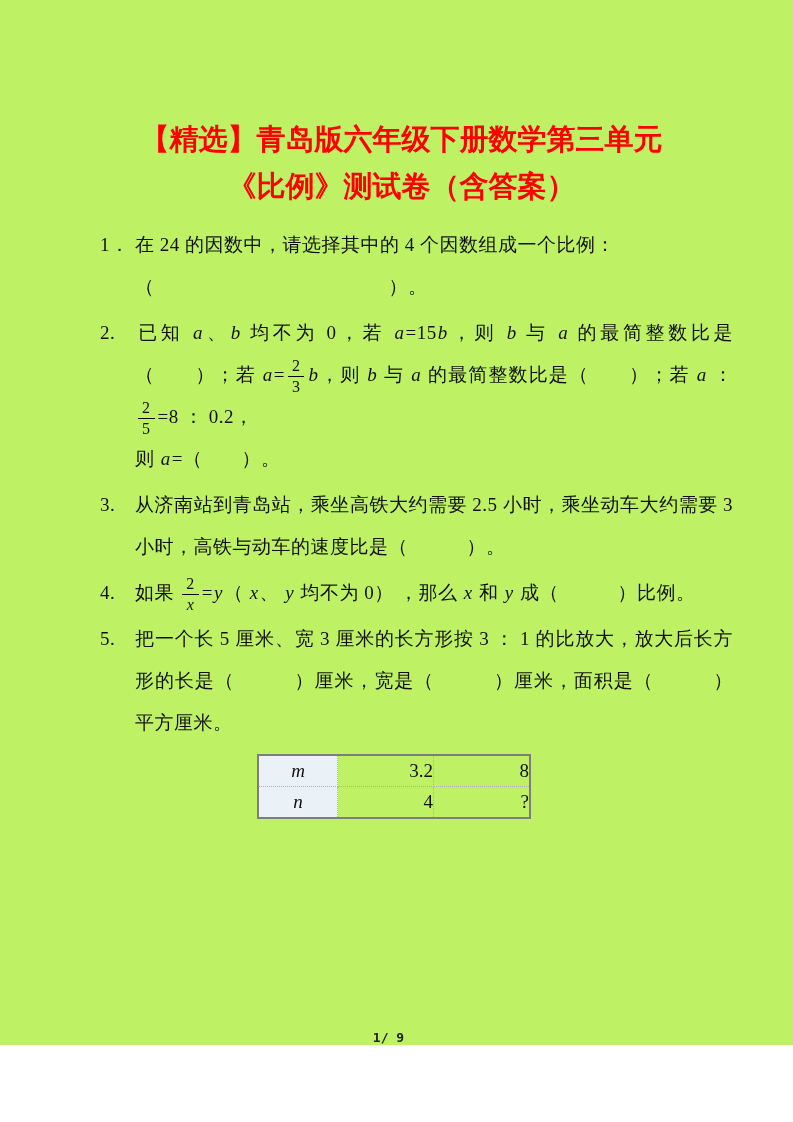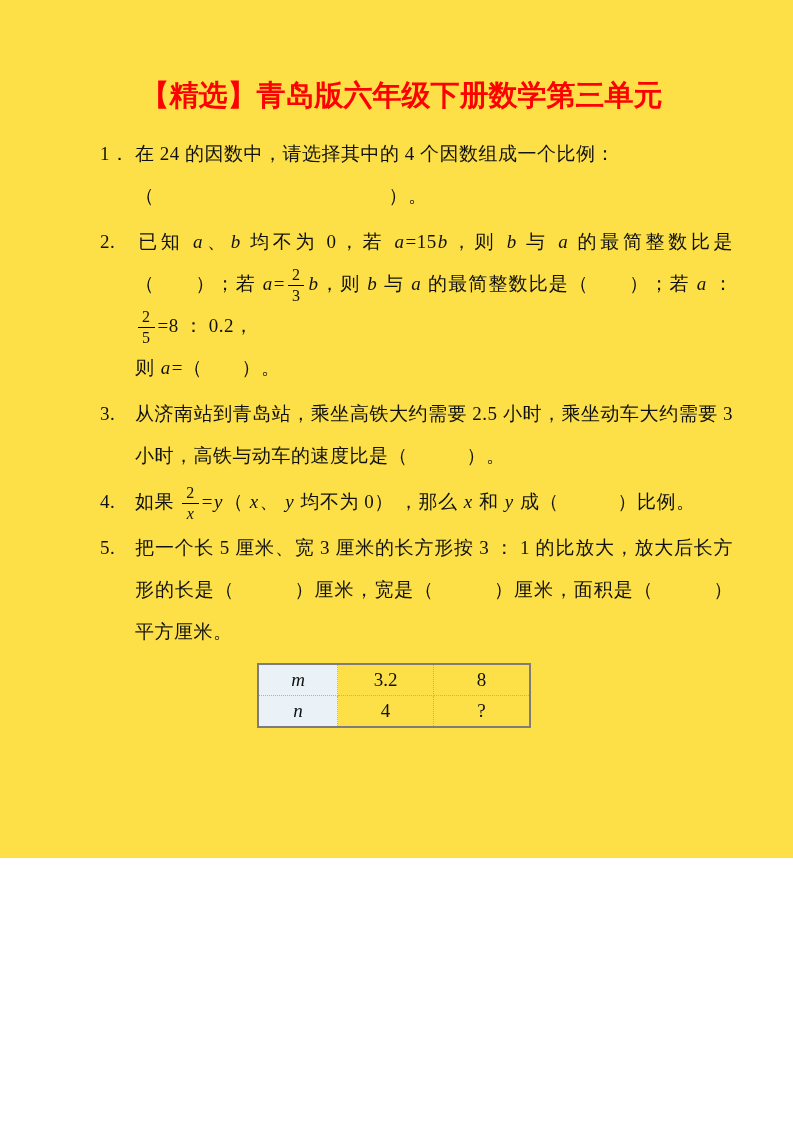--- a/index.html
+++ b/index.html
@@ -1,18 +1,18 @@
 <!DOCTYPE html>
 <html><head>
 <meta charset="utf-8">
 <style>
   html,body{margin:0;padding:0;background:#fff;}
   .page{
-    position:relative;width:793px;height:858px;background:#fde047;
-    box-sizing:border-box;padding:72px 60px 0 70px;overflow:hidden;
+    position:relative;width:793px;height:1045px;background:#bef264;
+    box-sizing:border-box;padding:116px 60px 0 70px;overflow:hidden;
     font-family:"Liberation Serif","DejaVu Serif",serif;color:#111;
   }
   h1.title{
     margin:0 0 14px 0;text-align:center;font-size:29px;line-height:47px;
     font-weight:bold;font-family:"Liberation Sans","DejaVu Sans",sans-serif;
   }
   .section-heading{
     font-size:19px;line-height:30px;margin:0 0 8px 0;letter-spacing:0.5px;
   }
   .question{
@@ -31,33 +31,33 @@
   .table-wrap{margin:10px 0 10px 187px;}
   table.q-table{border-collapse:collapse;border:2px solid #7d7d7d;}
   table.q-table th,table.q-table td{
     border:1px dotted #b0b0b0;text-align:center;font-size:19px;
     padding:2px 0;line-height:26px;
   }
   table.q-table th{
     width:78px;font-weight:normal;font-style:italic;
     font-family:"Liberation Serif",serif;
   }
-  table.q-table td{width:95px;}
+  table.q-table td{width:95px;text-align:right;}
   .footer{
     position:absolute;left:0;right:16px;top:1030px;text-align:center;
     font-size:13px;font-weight:bold;
     font-family:"DejaVu Sans Mono","Liberation Mono",monospace;color:#222;
   }
 </style>
 </head>
 <body>
 
 <div class="page">
 
-  <h1 class="title" style="color: rgb(254, 0, 0);"><span>【精选】青岛版六年级下册数学第三单元</span><br></h1>
+  <h1 class="title" style="color: rgb(254, 0, 0);"><span>【精选】青岛版六年级下册数学第三单元</span><br><span>《比例》测试卷（含答案）</span></h1>
 
 
   <div>
       <div class="question"><span class="qnum">1．</span>在 24 的因数中，请选择其中的 4 个因数组成一个比例：<br>（　　　　　　　　　　　　）。</div>
       <div class="question"><span class="qnum">2.</span>已知 <span class="mvar">a</span>、<span class="mvar">b</span> 均不为 0，若 <span class="mvar">a</span>=15<span class="mvar">b</span>，则 <span class="mvar">b</span> 与 <span class="mvar">a</span> 的最简整数比是（　　）；若 <span class="mvar">a</span>=<span class="frac"><span class="num">2</span><span class="den">3</span></span><span class="mvar">b</span>，则 <span class="mvar">b</span> 与 <span class="mvar">a</span> 的最简整数比是（　　）；若 <span class="mvar">a</span> ：<span class="frac"><span class="num">2</span><span class="den">5</span></span>=8 ： 0.2，<br>则 <span class="mvar">a</span>=（　　）。</div>
       <div class="question"><span class="qnum">3.</span>从济南站到青岛站，乘坐高铁大约需要 2.5 小时，乘坐动车大约需要 3 小时，高铁与动车的速度比是（　　　）。</div>
       <div class="question"><span class="qnum">4.</span>如果 <span class="frac"><span class="num">2</span><span class="den it">x</span></span>=<span class="mvar">y</span>（ <span class="mvar">x</span>、 <span class="mvar">y</span> 均不为 0） ，那么 <span class="mvar">x</span> 和 <span class="mvar">y</span> 成（　　　）比例。</div>
       <div class="question"><span class="qnum">5.</span>把一个长 5 厘米、宽 3 厘米的长方形按 3 ： 1 的比放大，放大后长方形的长是（　　　）厘米，宽是（　　　）厘米，面积是（　　　）平方厘米。</div>
     </div>
 

